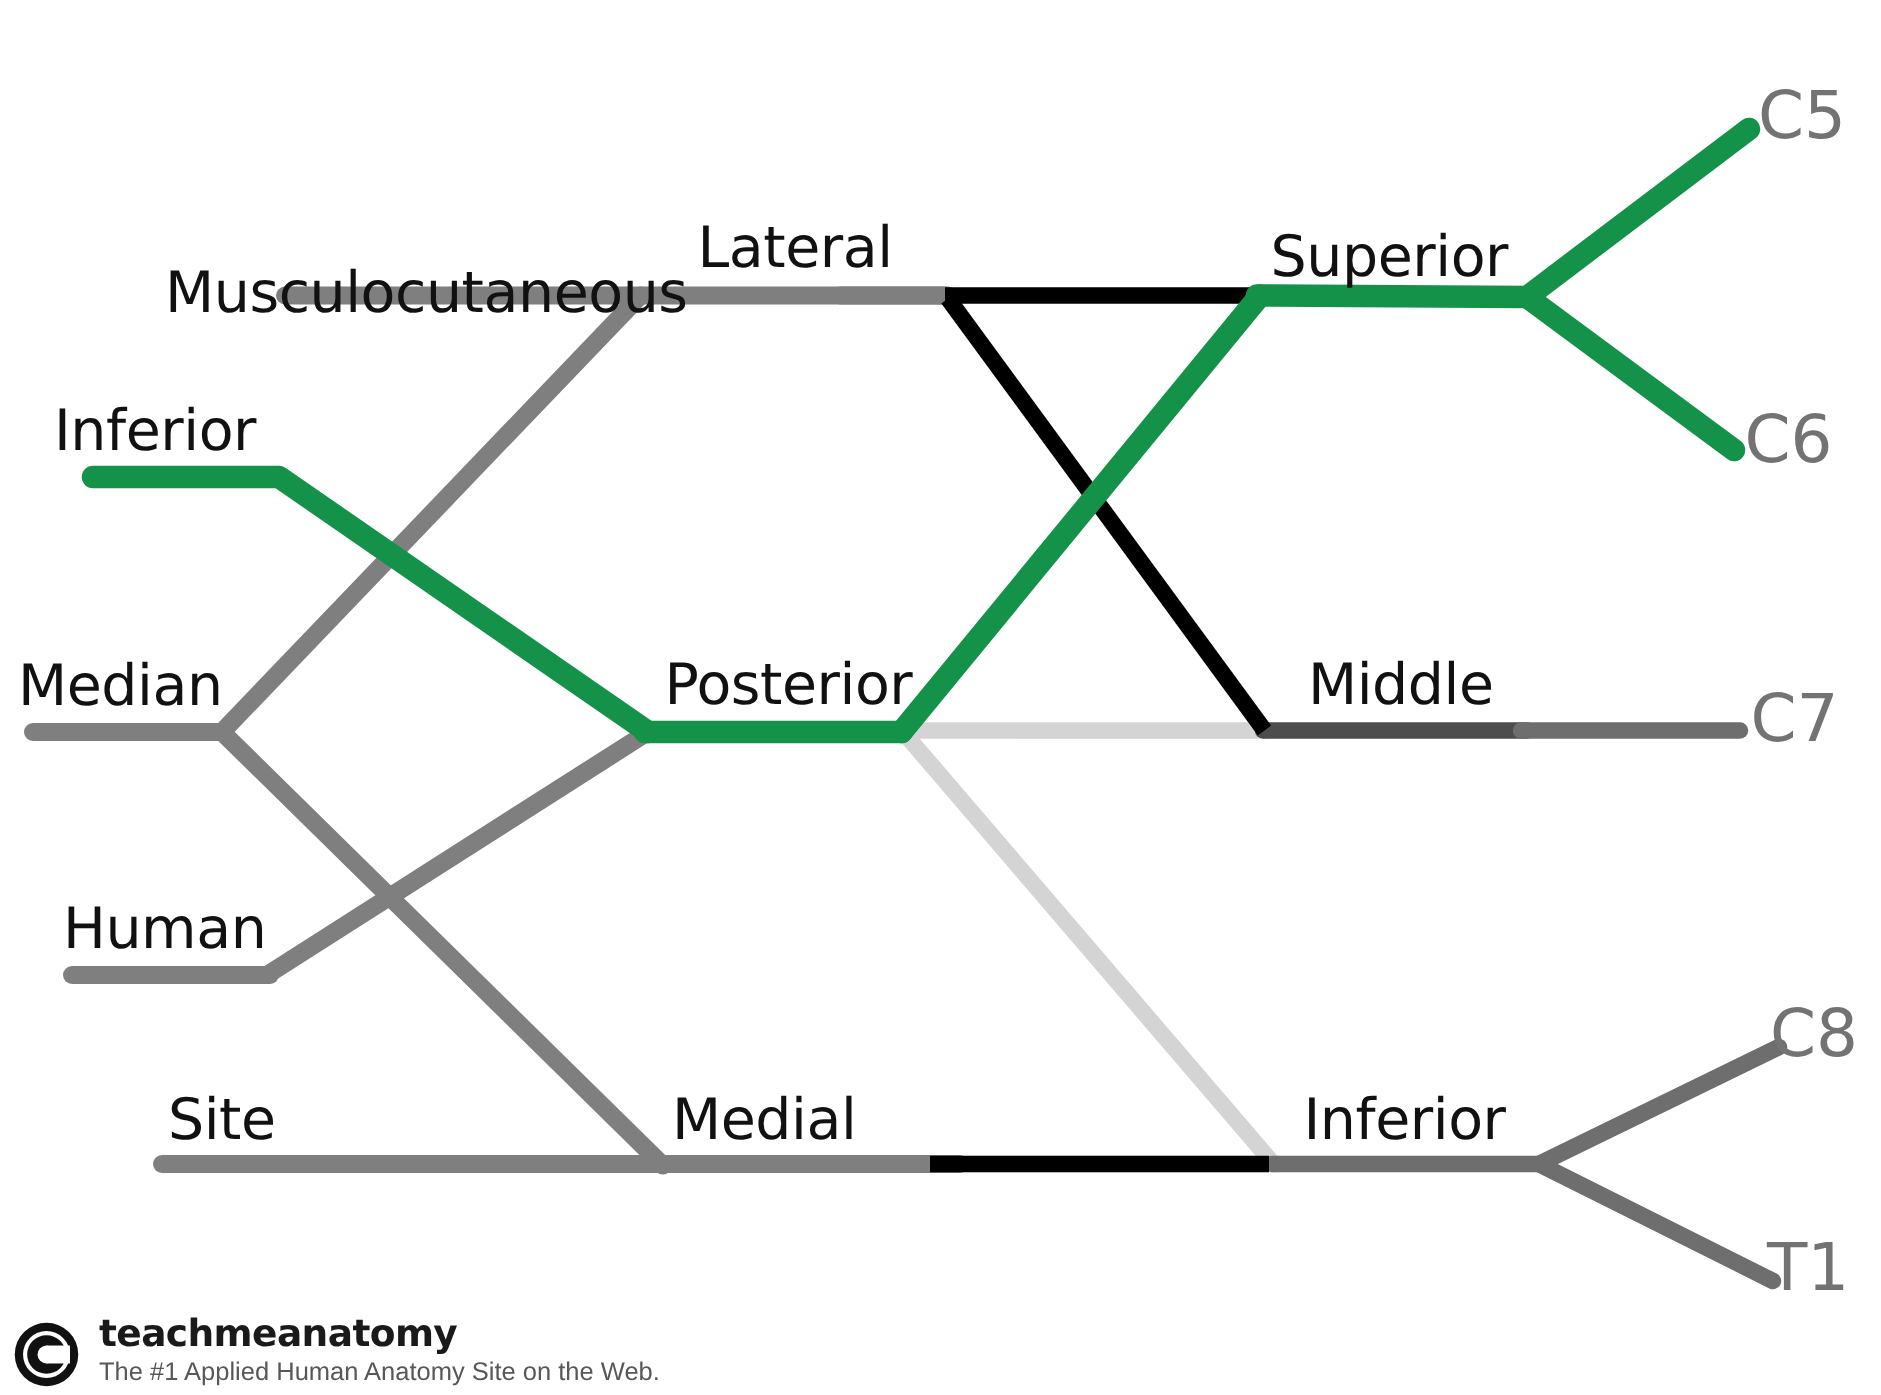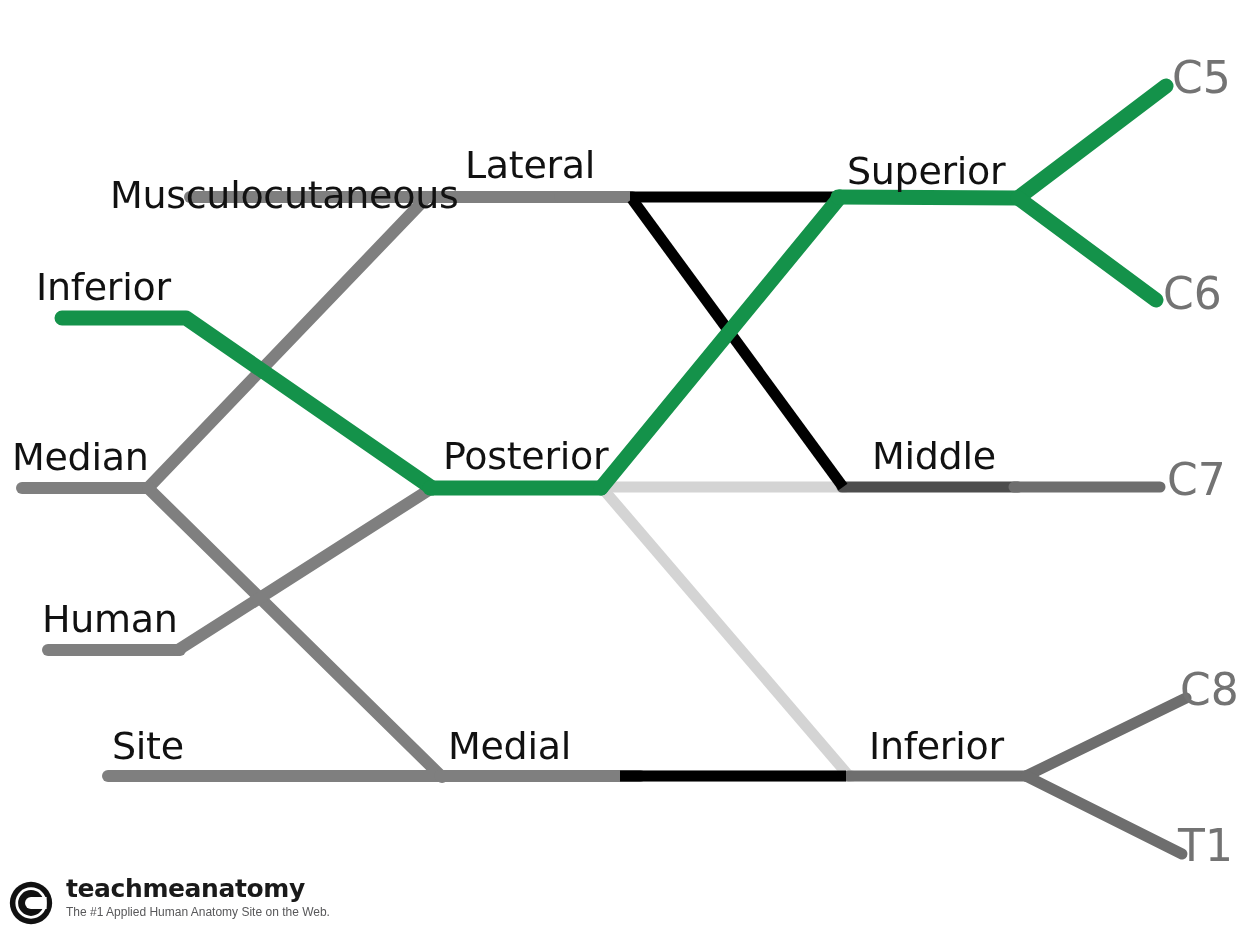--- a/index.html
+++ b/index.html
@@ -42,21 +42,21 @@
     color: #737373;
     white-space: nowrap;
     line-height: 1;
   }
   
   #watermark {
     position: absolute;
     left: 8px;
     bottom: 4px;
     display: flex;
-    align-items: flex-start;
+    align-items: center;
     gap: 12px;
   }
   #copyright-mark {
     width: 46px;
     height: 46px;
     flex: 0 0 auto;
     margin-top: 4px;
   }
   .wm-text {
     display: flex;
@@ -66,21 +66,21 @@
   #wm-brand {
     font-family: "DejaVu Sans", "Liberation Sans", sans-serif;
     font-size: 25px;
     font-weight: 700;
     color: #1a1a1a;
     letter-spacing: -0.4px;
     line-height: 1.05;
   }
   #wm-tagline {
     font-family: "Liberation Sans", sans-serif;
-    font-size: 12px;
+    font-size: 17px;
     font-weight: 400;
     color: #58585a;
     line-height: 1.2;
     margin-top: 3px;
   }
 </style>
 </head>
 <body>
 
 <div id="canvas">

